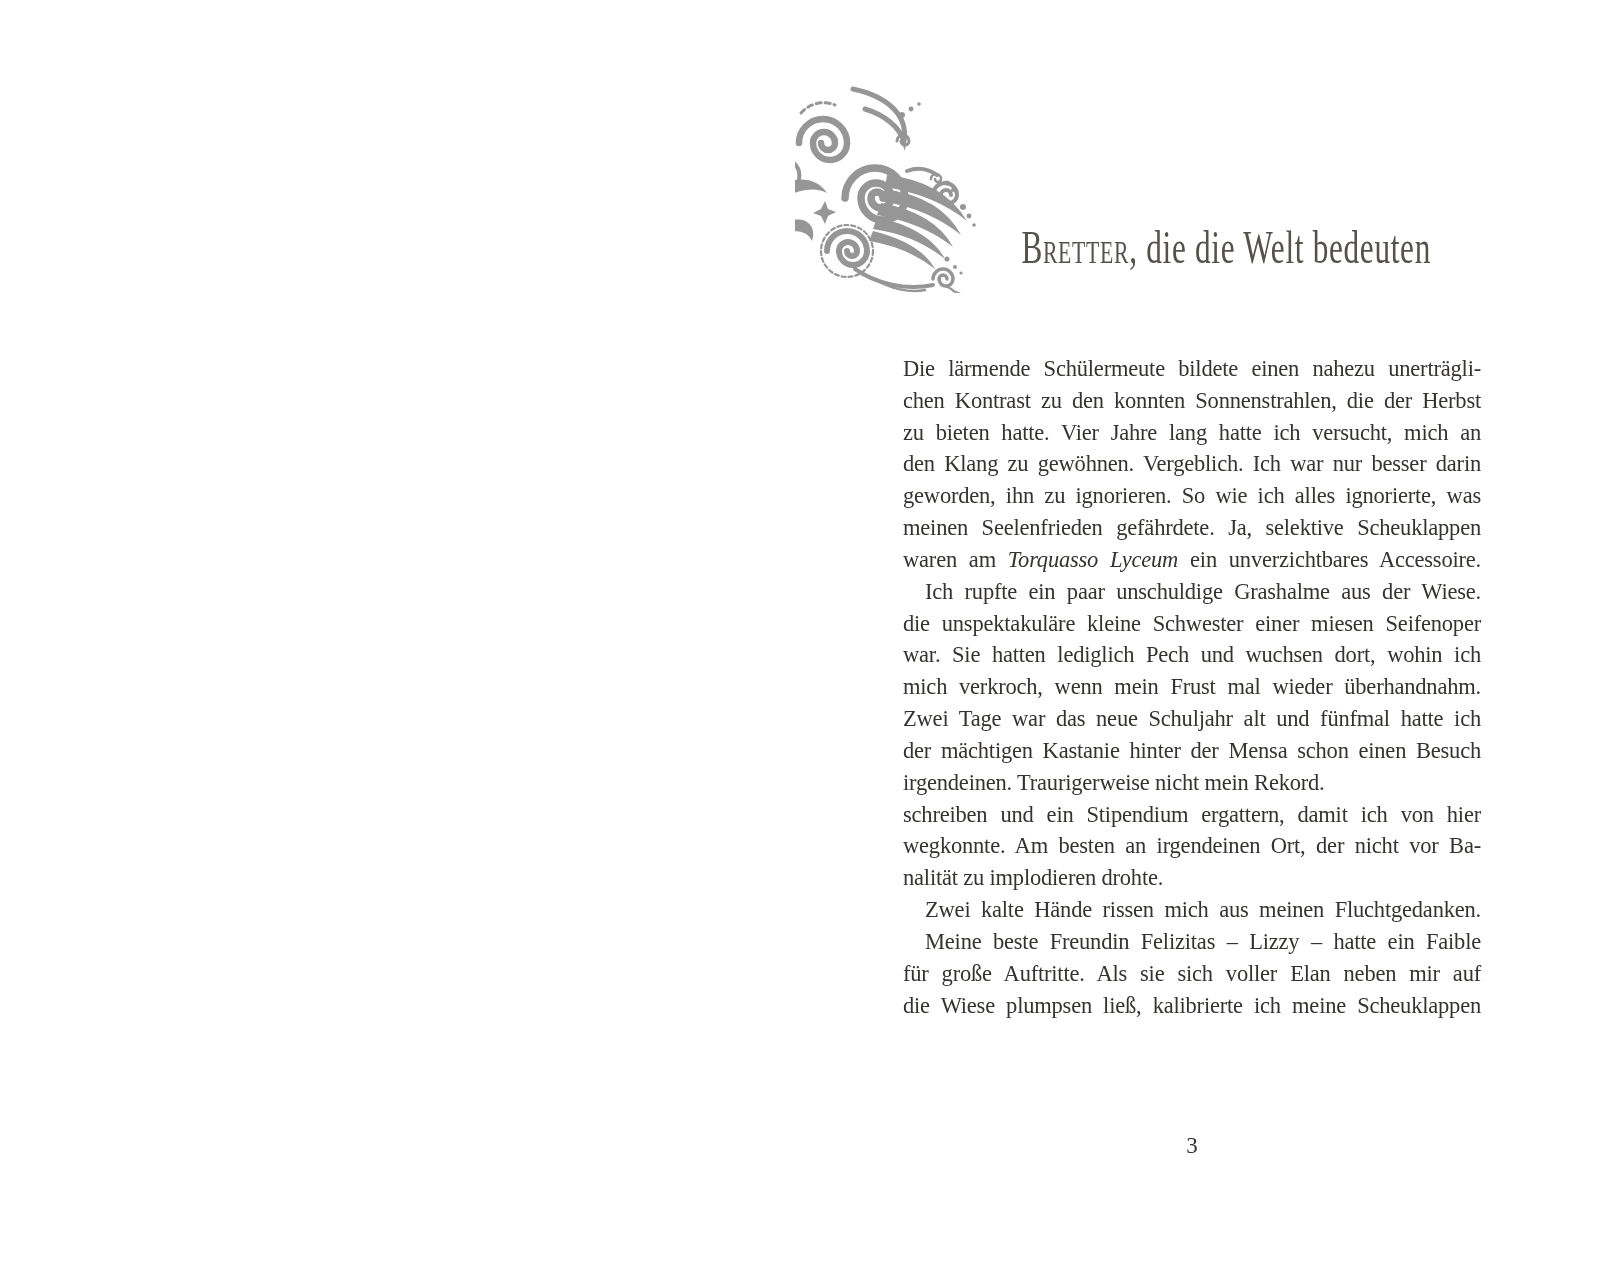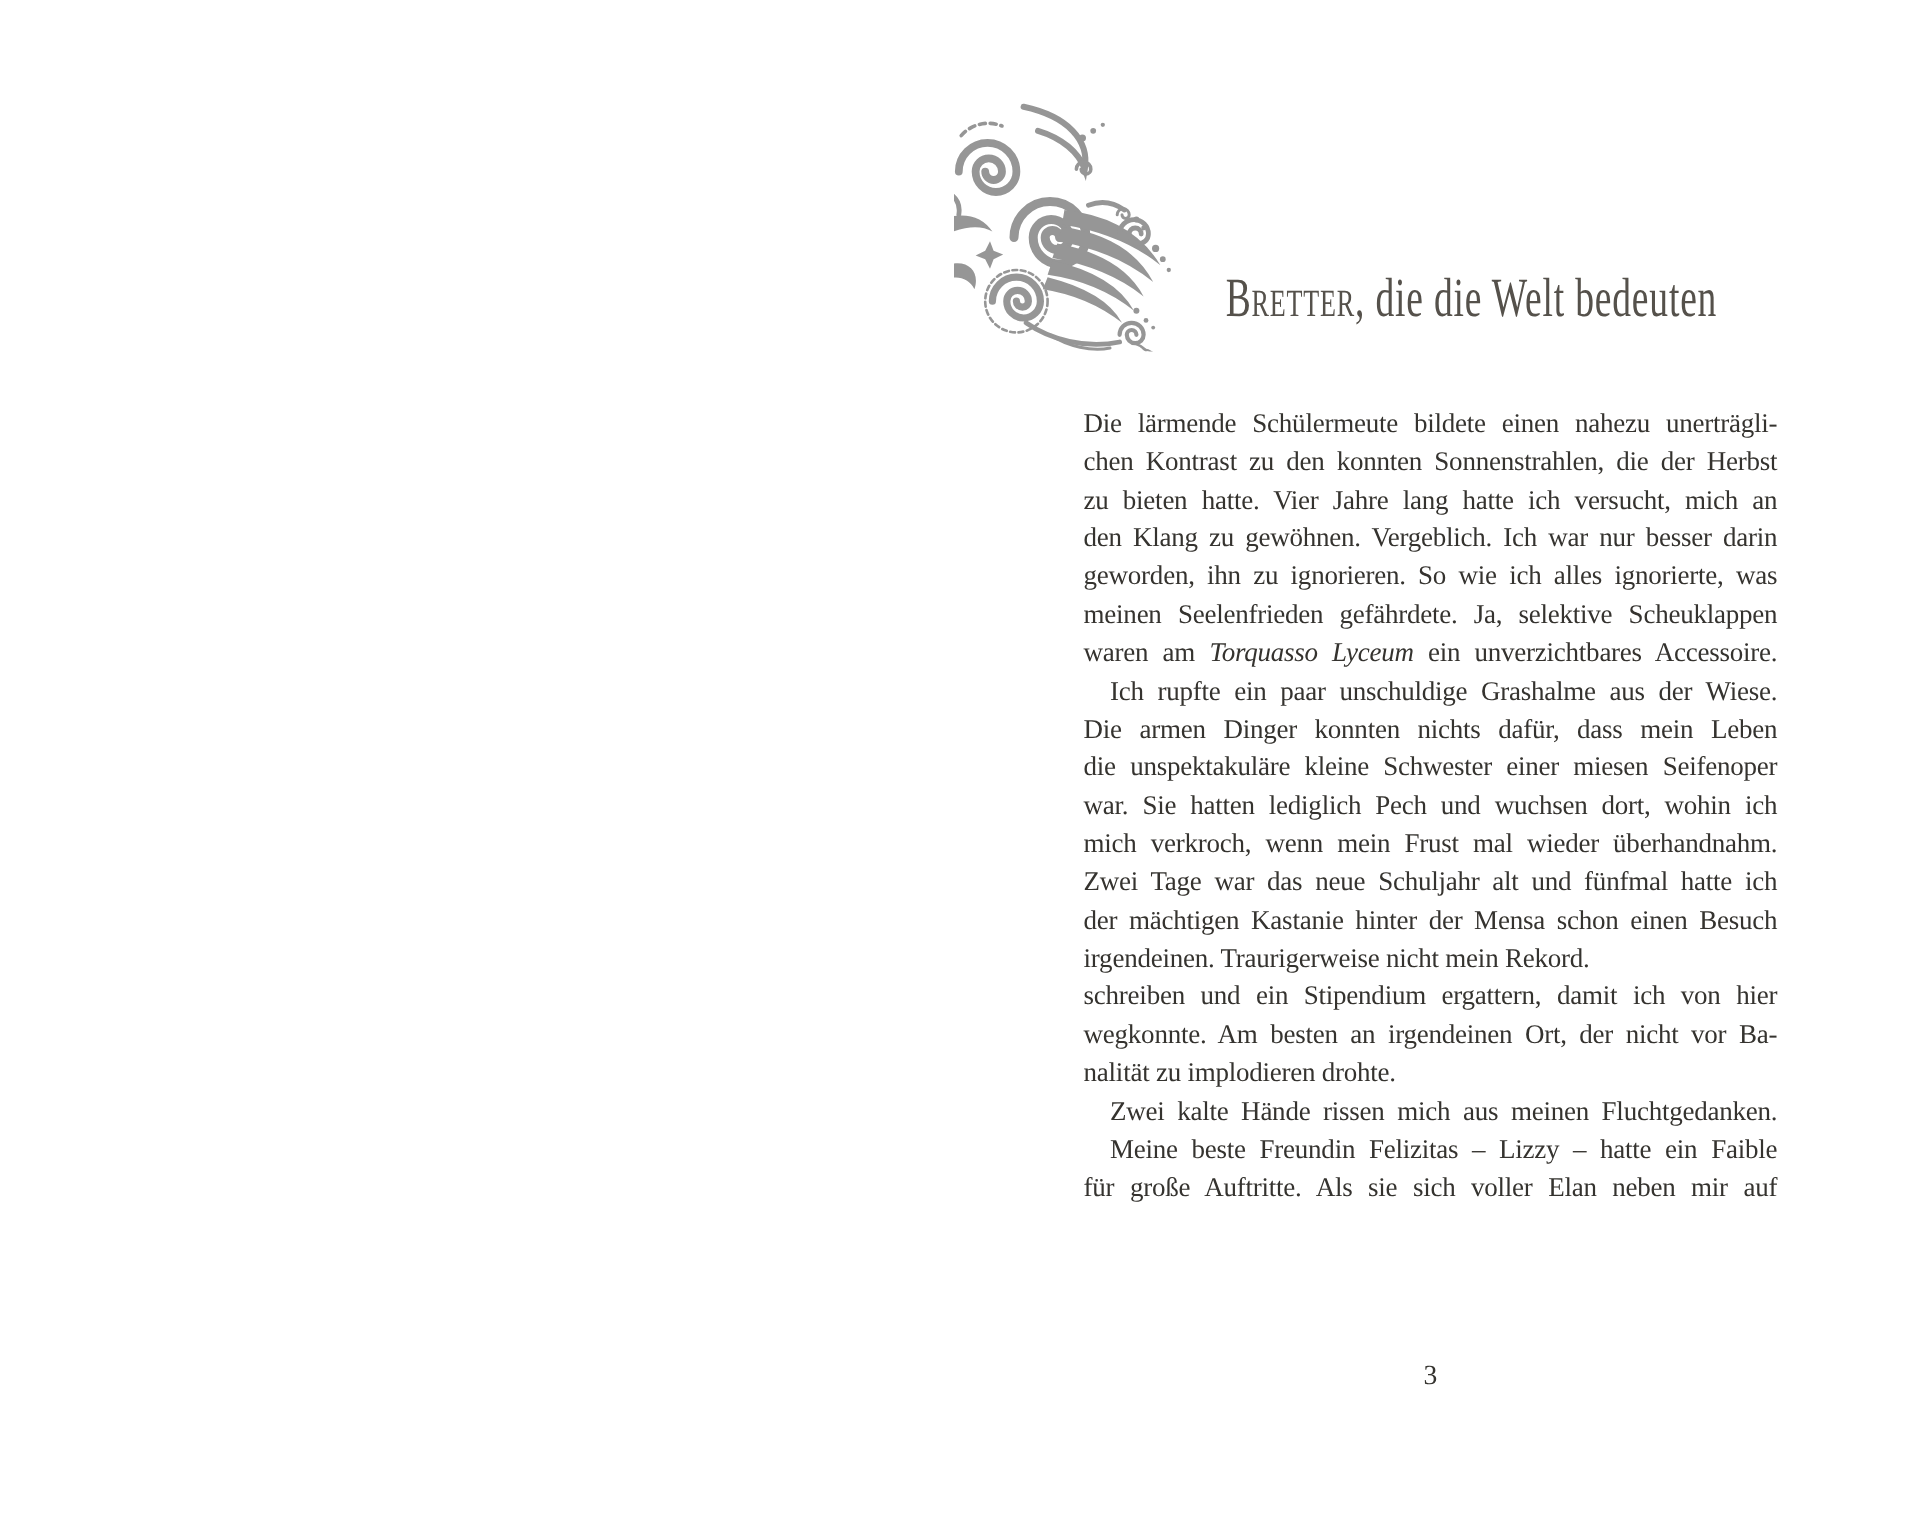--- a/index.html
+++ b/index.html
@@ -38,21 +38,21 @@
     font-size:46px;
     line-height:52px;
     letter-spacing:1px;
     font-weight:400;
   }
   .title-smallcaps{font-variant:small-caps;}
   
   .text-block{
     position:absolute;
     left:903px;
-    top:337px;
+    top:353px;
     width:578px;
     font-size:22.5px;
     line-height:31.83px;
     color:var(--text-color,#35332f);
     letter-spacing:-0.2px;
   }
   .line{
     text-align:justify;
     text-align-last:justify;
     white-space:normal;
@@ -141,37 +141,37 @@
         <div class="line">Die lärmende Schülermeute bildete einen nahezu unerträgli-</div>
         <div class="line">chen Kontrast zu den konnten Sonnenstrahlen, die der Herbst</div>
         <div class="line">zu bieten hatte. Vier Jahre lang hatte ich versucht, mich an</div>
         <div class="line">den Klang zu gewöhnen. Vergeblich. Ich war nur besser darin</div>
         <div class="line">geworden, ihn zu ignorieren. So wie ich alles ignorierte, was</div>
         <div class="line">meinen Seelenfrieden gefährdete. Ja, selektive Scheuklappen</div>
         <div class="line">waren am <i>Torquasso Lyceum</i> ein unverzichtbares Accessoire.</div>
       </div>
       <div>
         <div class="line indent">Ich rupfte ein paar unschuldige Grashalme aus der Wiese.</div>
-        <div class="line">Die armen Dinger konnten nichts dafür, dass mein Leben</div>
         <div class="line">die unspektakuläre kleine Schwester einer miesen Seifenoper</div>
         <div class="line">war. Sie hatten lediglich Pech und wuchsen dort, wohin ich</div>
         <div class="line">mich verkroch, wenn mein Frust mal wieder überhandnahm.</div>
         <div class="line">Zwei Tage war das neue Schuljahr alt und fünfmal hatte ich</div>
         <div class="line">der mächtigen Kastanie hinter der Mensa schon einen Besuch</div>
         <div class="line align-left">irgendeinen. Traurigerweise nicht mein Rekord.</div>
       </div>
       <div>
         <div class="line">schreiben und ein Stipendium ergattern, damit ich von hier</div>
         <div class="line">wegkonnte. Am besten an irgendeinen Ort, der nicht vor Ba-</div>
         <div class="line align-left">nalität zu implodieren drohte.</div>
       </div>
       <div>
         <div class="line indent">Zwei kalte Hände rissen mich aus meinen Fluchtgedanken.</div>
       </div>
       <div>
         <div class="line indent">Meine beste Freundin Felizitas – Lizzy – hatte ein Faible</div>
         <div class="line">für große Auftritte. Als sie sich voller Elan neben mir auf</div>
+        <div class="line">die Wiese plumpsen ließ, kalibrierte ich meine Scheuklappen</div>
       </div>
     </div>
 
   <div class="page-number">3</div>
 
 </div>
 
 </body></html>

